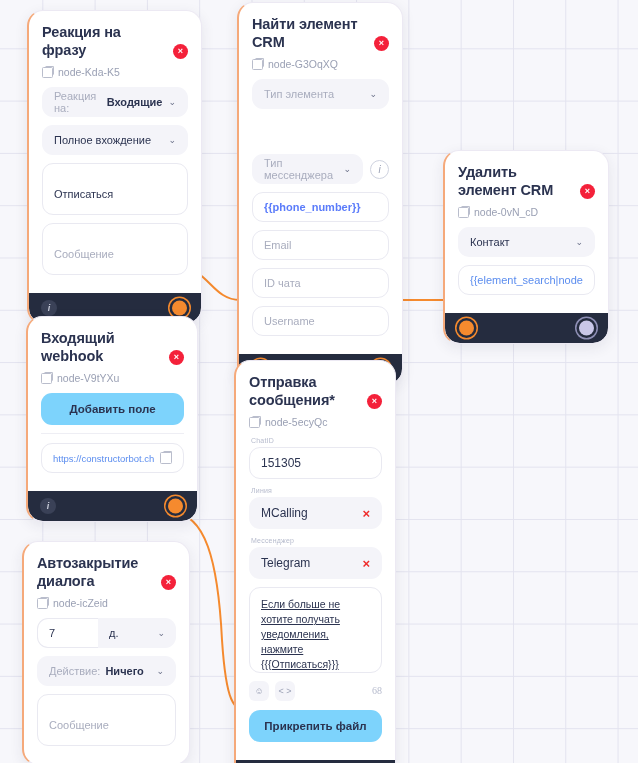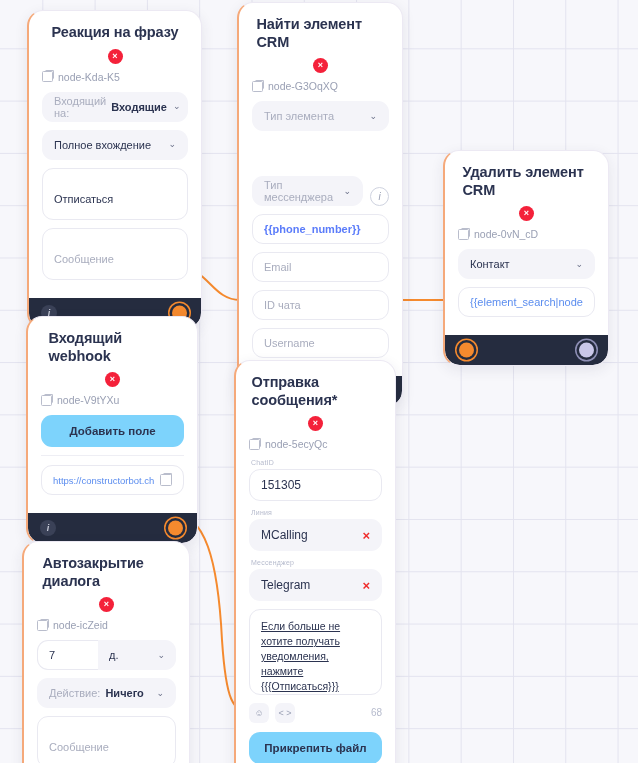--- a/index.html
+++ b/index.html
@@ -21,21 +21,21 @@
     position:absolute;z-index:3;
     background:#ffffff;
     border-radius:16px;
     border:1px solid #ece9f3;
     border-left:2px solid #f5a97a;
     box-shadow:0 4px 14px rgba(40,40,80,.09);
     overflow:hidden;
     box-sizing:border-box;
   }
   .node-body{padding:13px 13px 10px 13px;}
-  .node-head{display:flex;align-items:center;justify-content:space-between;gap:6px;flex-direction:column;}
+  .node-head{display:flex;align-items:flex-end;justify-content:space-between;gap:16px;}
   .node-title{
     font-size:14.5px;font-weight:700;color:#2b3350;line-height:1.22;
     letter-spacing:-.1px;margin:0;max-width:128px;
   }
   .close-btn{
     flex:0 0 auto;width:15px;height:15px;border-radius:50%;
     background:#f4213a;display:flex;align-items:center;justify-content:center;
     color:#fff;font-size:9px;font-weight:700;line-height:1;cursor:pointer;
     margin-top:1px;
   }
@@ -77,28 +77,28 @@
   }
   .divider{height:1px;background:#eeeef4;margin:4px 0 9px 0;}
 
   .url-row{justify-content:space-between;gap:6px;}
   .url-txt{font-size:9.5px;color:#5b8def;overflow:hidden;white-space:nowrap;flex:1;}
 
   .msg-text{font-size:10.5px;color:#2b3350;line-height:1.42;text-decoration:underline;}
 
   .tool-row{display:flex;align-items:center;gap:6px;margin:2px 0 9px 0;}
   .tool-btn{width:20px;height:20px;border-radius:6px;background:#f4f4f9;display:flex;align-items:center;justify-content:center;font-size:9px;color:#9aa0b4;cursor:pointer;}
-  .counter{margin-left:auto;font-size:10px;color:#b6bbcd;}
+  .counter{margin-left:auto;font-size:10px;color:#b6bbcd;font-family:Liberation Serif, serif;}
 
   .info-ic{
     width:17px;height:17px;border-radius:50%;border:1px solid #cfd3e0;
     display:flex;align-items:center;justify-content:center;
     font-size:10px;color:#9aa0b4;font-style:italic;flex:0 0 auto;margin-left:7px;margin-bottom:8px;
   }
-  .row-inline{display:flex;align-items:flex-end;margin-top:45px;}
+  .row-inline{display:flex;align-items:center;margin-top:45px;}
   .row-inline .field{margin-bottom:8px;}
 
   .footer{
     background:#252c3f;height:30px;position:relative;
     display:flex;align-items:center;padding:0 12px;
     border-bottom-left-radius:15px;border-bottom-right-radius:15px;
   }
   .badge-i{
     width:16px;height:16px;border-radius:50%;background:#3a4157;
     display:flex;align-items:center;justify-content:center;
@@ -139,21 +139,21 @@
     <div class="node-body">
       <div class="node-head">
         <div class="node-title">Реакция на фразу</div>
         <div class="close-btn">×</div>
       </div>
       <div class="node-id">
         <span class="copy-ic"></span>
         <span>node-Kda-K5</span>
       </div>
       <div class="field f-grey">
-        <span class="lbl-muted">Входящий на:</span>
+        <span class="lbl-muted">Реакция на:</span>
         <span class="val-strong">Входящие</span>
         <span class="chev">⌄</span>
       </div>
       <div class="field f-grey">
         <span>Полное вхождение</span>
         <span class="chev">⌄</span>
       </div>
       <div class="field f-out f-tall">
         <span>Отписаться</span>
       </div>

